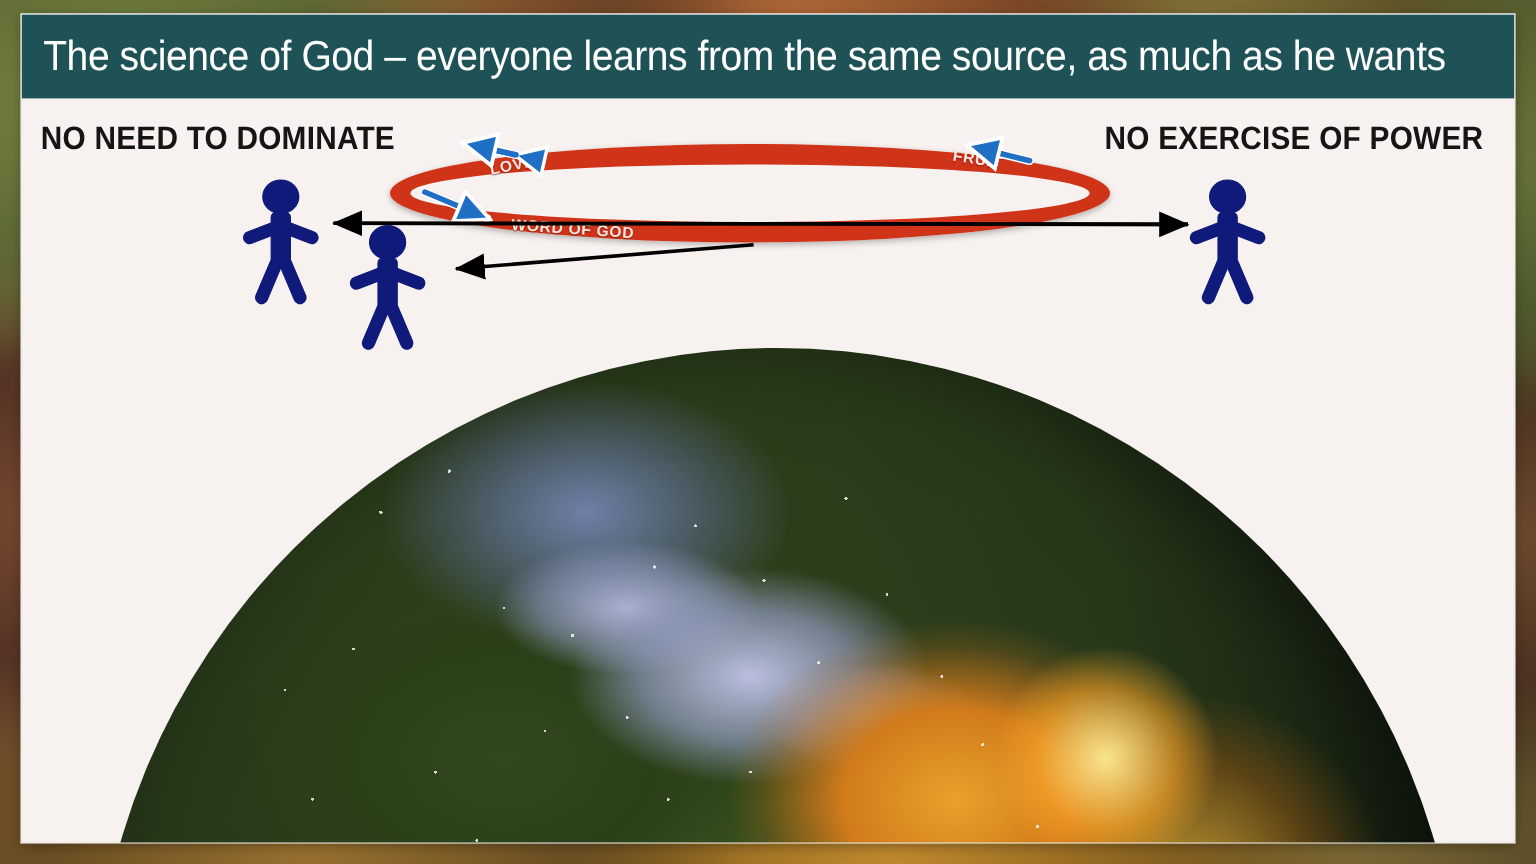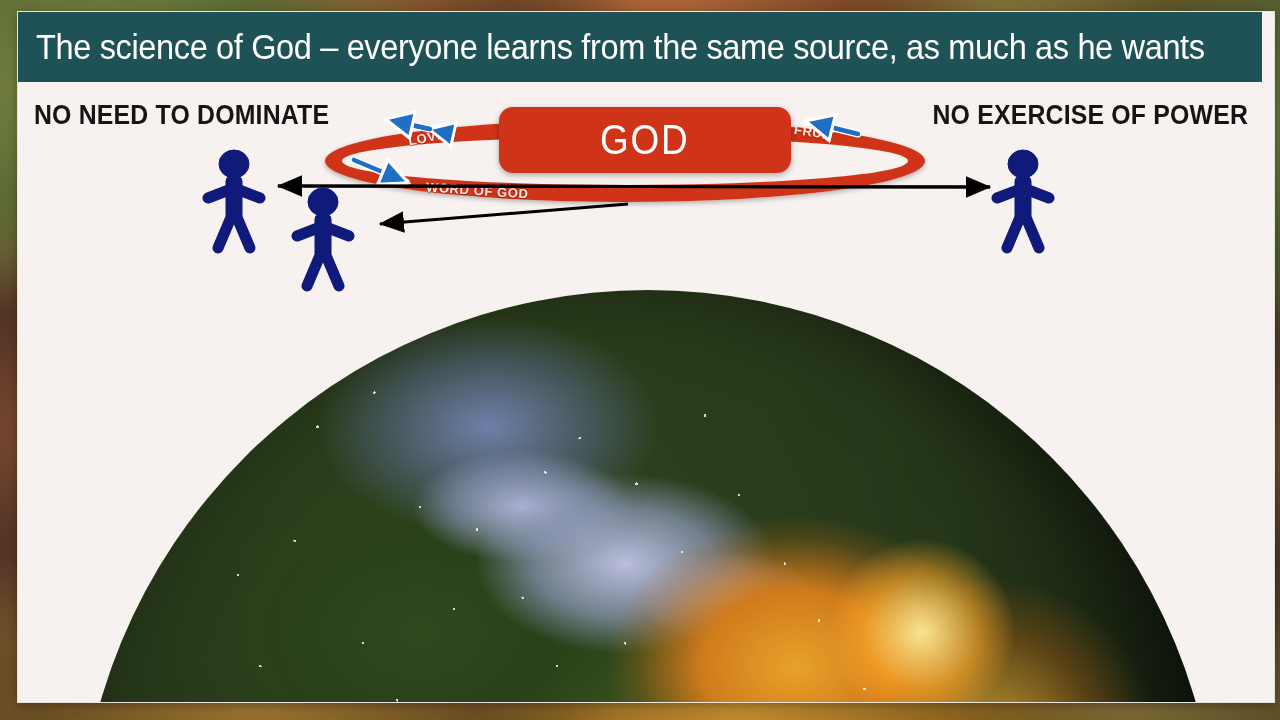--- a/index.html
+++ b/index.html
@@ -40,21 +40,20 @@
   
   #content-card {
     position: absolute;
     left: 18px;
     top: 12px;
     width: 1244px;
     height: 690px;
     background: #f7f1ef;
     box-shadow: 0 0 0 1px rgba(255,255,255,0.85), 0 2px 10px rgba(0,0,0,0.35);
     overflow: hidden;
-    padding-left: 12px;
   }
 
   
   #title-bar {
     position: absolute;
     left: 0;
     top: 0;
     width: 1244px;
     height: 70px;
     background: #1e5256;
@@ -236,23 +235,20 @@
 
     <div id="heading-left" class="corner-heading">NO NEED TO DOMINATE</div>
     <div id="heading-right" class="corner-heading">NO EXERCISE OF POWER</div>
 
     <div id="god-ring"></div>
 
     <div id="label-love" class="ring-label">LOVE</div>
     <div id="label-fruit" class="ring-label">FRUIT</div>
     <div id="label-word-of-god" class="ring-label">WORD OF GOD</div>
 
-    <div id="god-box">
-      <span id="god-label">GOD</span>
-    </div>
 
     <svg id="vector-layer" viewBox="0 0 1244 690">
       <defs>
         <marker id="blue-head" markerWidth="7" markerHeight="7" refX="5.4" refY="3.5" orient="auto" markerUnits="strokeWidth">
           <path d="M0.4,0.6 L6.4,3.5 L0.4,6.4 Z" fill="#1f6fc4" stroke="#ffffff" stroke-width="0.7"></path>
         </marker>
         <marker id="black-head-end" markerWidth="9" markerHeight="9" refX="8" refY="4.5" orient="auto" markerUnits="strokeWidth">
           <path d="M0,0.9 L8.4,4.5 L0,8.1 Z" fill="#000000"></path>
         </marker>
         <marker id="black-head-start" markerWidth="9" markerHeight="9" refX="8" refY="4.5" orient="auto" markerUnits="strokeWidth">

